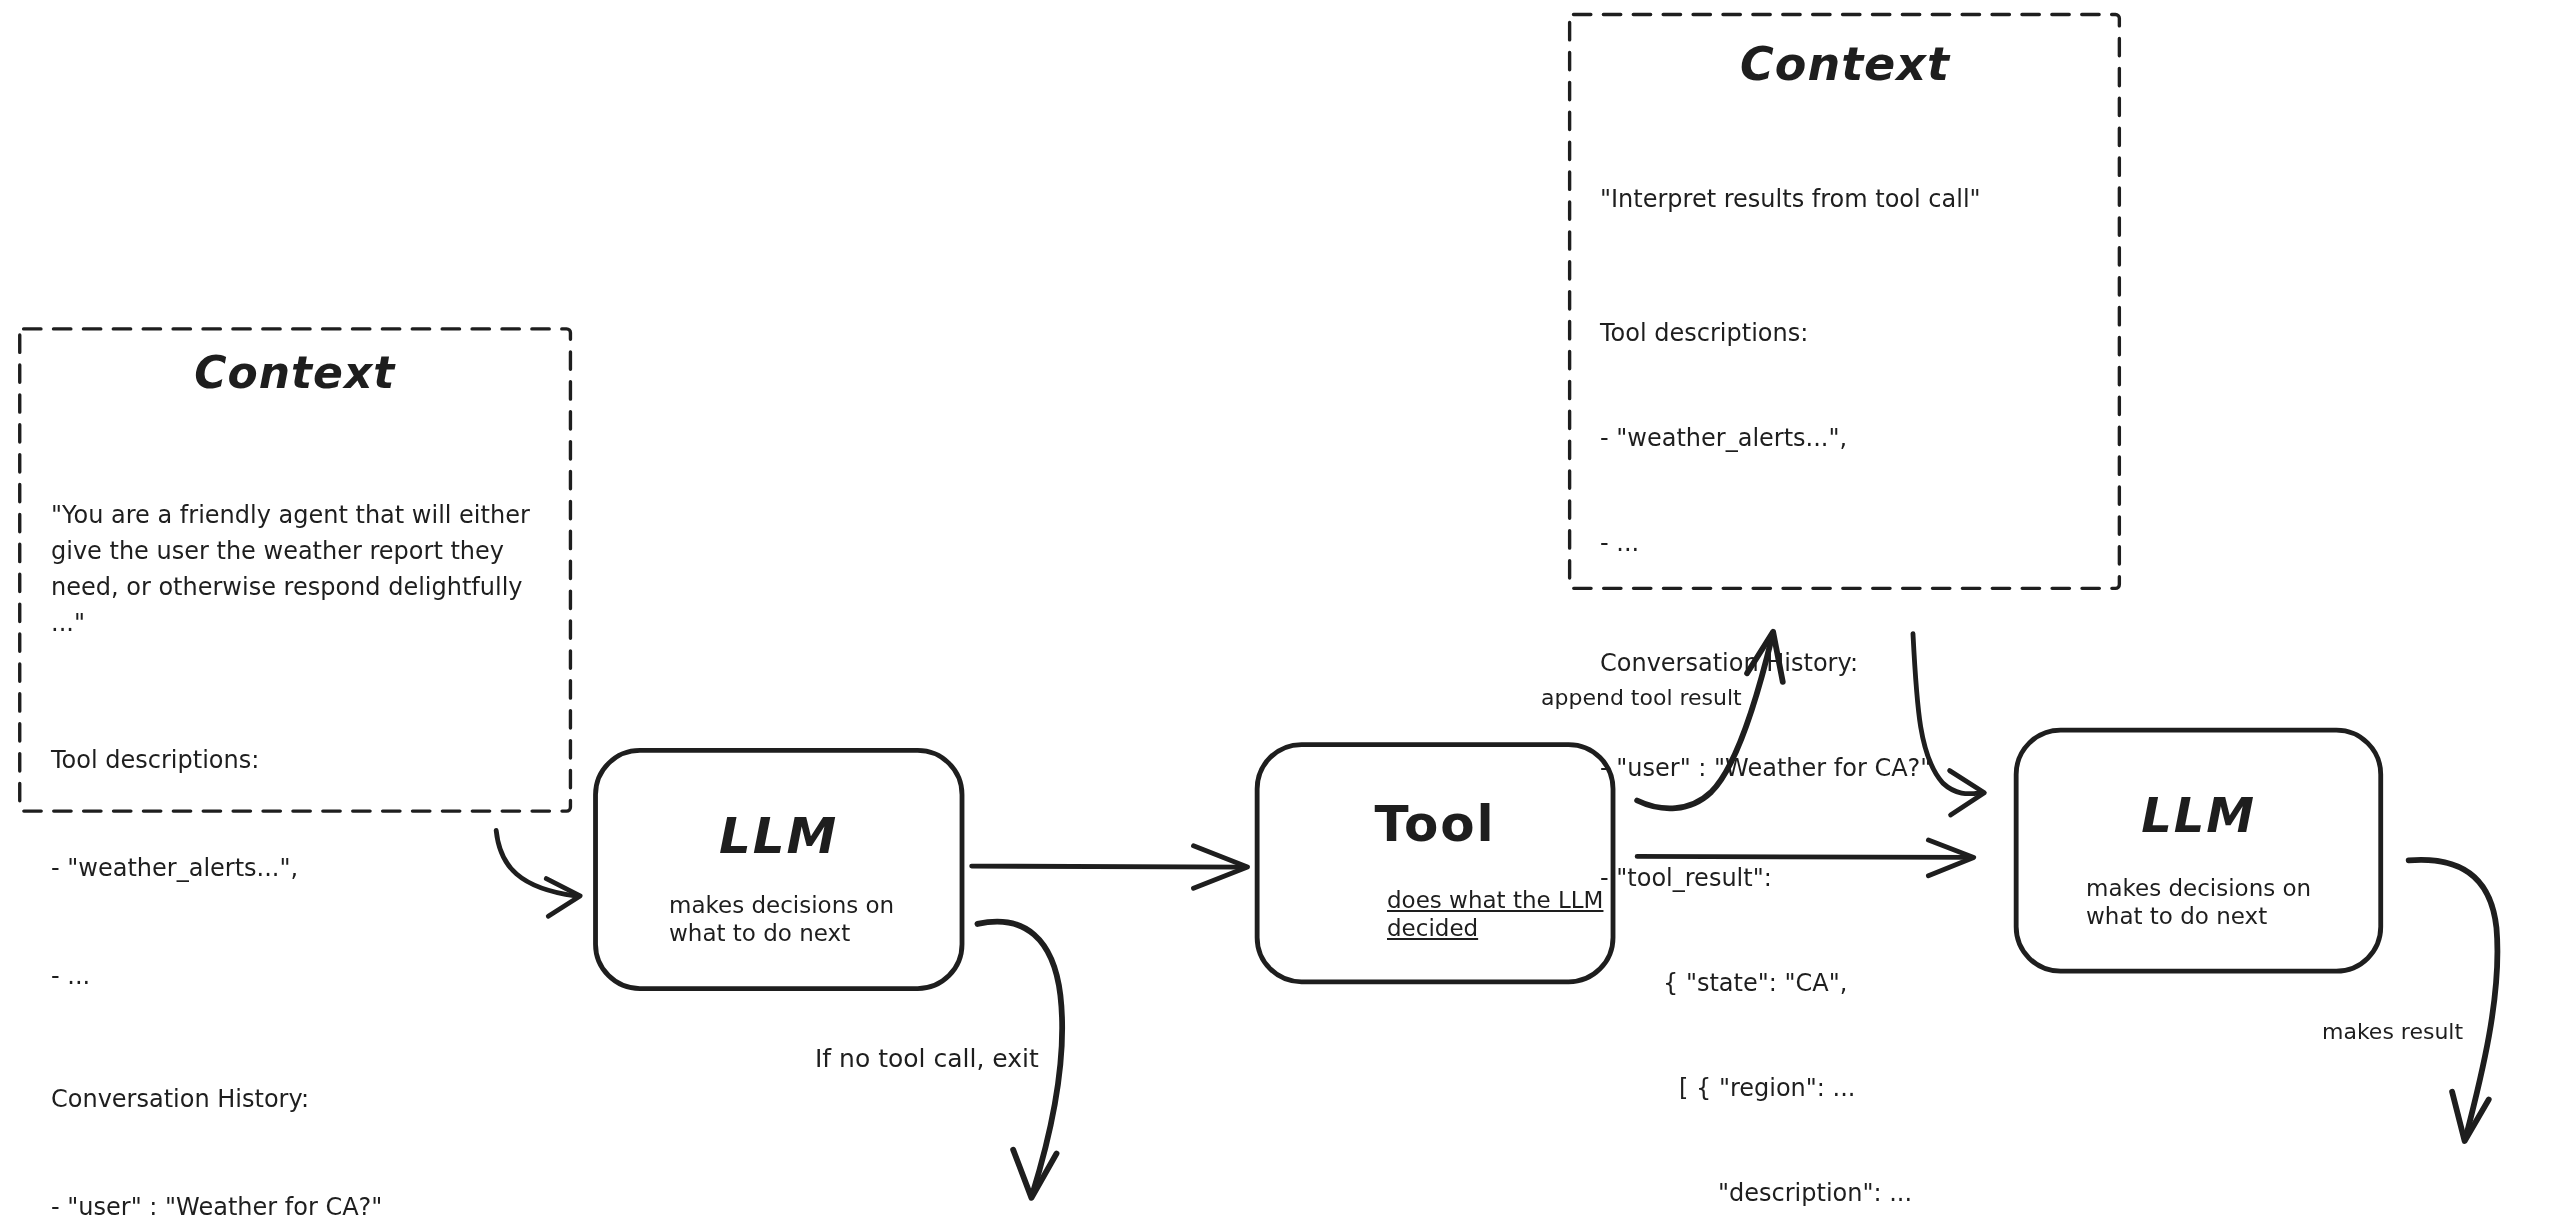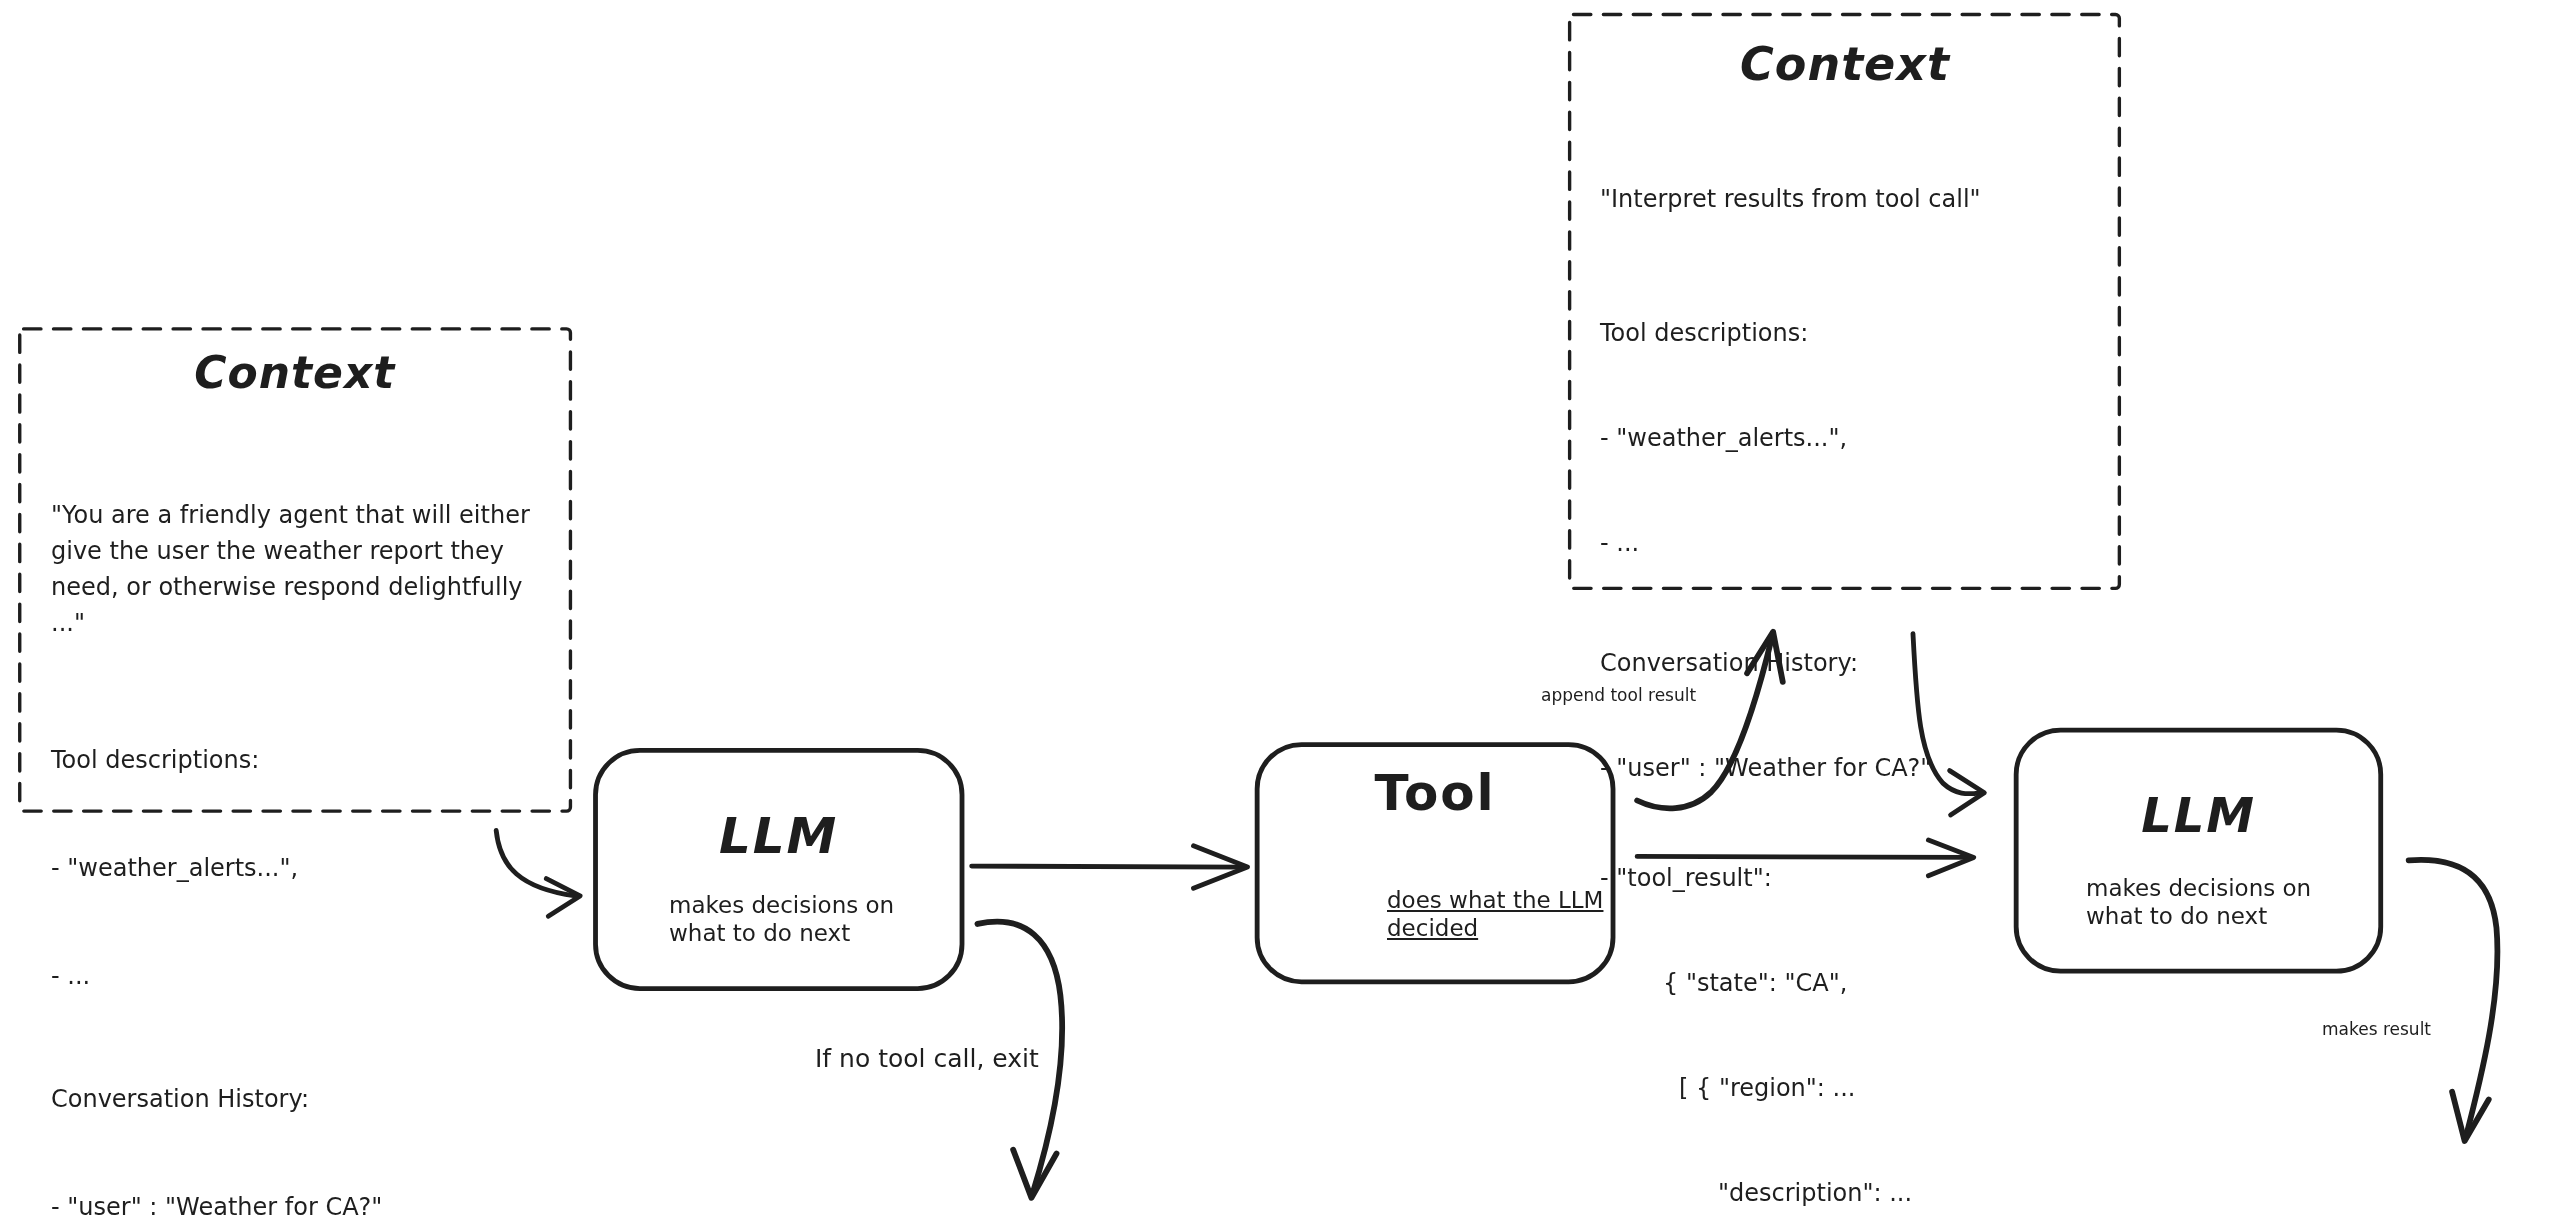--- a/index.html
+++ b/index.html
@@ -8,21 +8,21 @@
   .overlay{position:absolute;left:0;top:0;width:2576px;height:1221px;}
   .abs{position:absolute;}
   .ctx-title{font-size:44px;font-weight:bold;letter-spacing:1px;text-align:center;font-style:italic;}
   .ctx-body{font-size:24px;line-height:36px;white-space:pre-wrap;}
   .ctx-body .gap-lg{margin-bottom:29px;}
   .ctx-body .gap-md{margin-bottom:14.5px;}
   .ctx-body .gap-sm{margin-top:5.8px;}
   .node-title{font-size:50px;font-weight:bold;text-align:center;letter-spacing:1.9px;}
   .node-title.italic{font-style:italic;text-align:center;}
   .node-desc{font-size:23px;line-height:28px;}
-  .edge-label{font-size:17px;white-space:nowrap;}
+  .edge-label{font-size:22px;white-space:nowrap;}
   .pl1{padding-left:63px;}
   .pl2{padding-left:79px;}
   .pl3{padding-left:118px;}
 </style>
 </head>
 <body>
 
 <div class="canvas">
 
   <svg class="overlay" viewBox="0 0 2670 1266">
@@ -97,21 +97,21 @@
     
     
   </div>
 
   <div class="abs node-title italic" style="left:595px;top:807px;width:367px;">LLM</div>
   <div class="abs node-desc" style="left:669px;top:891px;">
     <div>makes decisions on</div>
     <div>what to do next</div>
   </div>
 
-  <div class="abs node-title" style="left:1257px;top:764px;width:356px;">Tool</div>
+  <div class="abs node-title" style="left:1257px;top:795px;width:356px;">Tool</div>
   <div class="abs node-desc" style="left:1387px;top:886px;text-decoration:underline;">
     <div>does what the LLM</div>
     <div>decided</div>
   </div>
 
   <div class="abs node-title italic" style="left:2016px;top:787px;width:365px;font-size:48px;">LLM</div>
   <div class="abs node-desc" style="left:2086px;top:874px;">
     <div>makes decisions on</div>
     <div>what to do next</div>
   </div>

